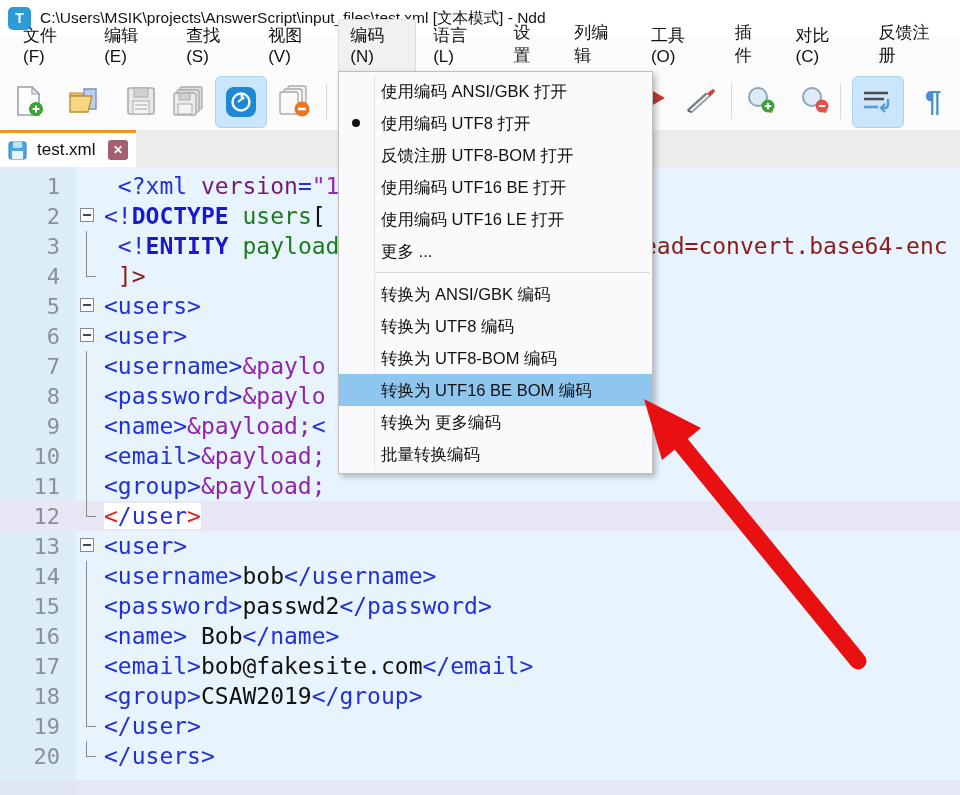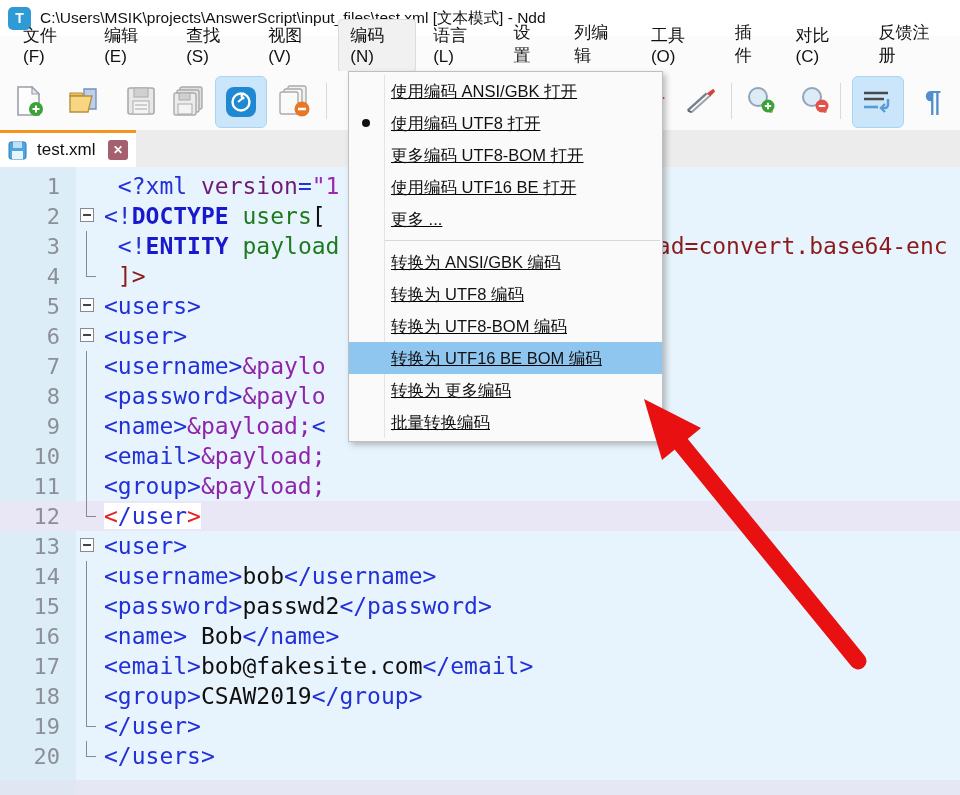--- a/index.html
+++ b/index.html
@@ -53,23 +53,23 @@
   .seg-sym{color:#2230D8;} .seg-tag{color:#2230D8;}
   .seg-kw{color:#1818CC;font-weight:bold;}
   .seg-name{color:#1E7A1E;} .seg-attr{color:#701a75;}
   .seg-val{color:#9C27B0;} .seg-str{color:#8B1A1A;}
   .seg-ent{color:#8E24AA;text-align:right;} .seg-txt{color:#101010;}
   .seg-err{color:#E62020;} .seg-plain{color:#101010;}
   .match{background:#FFFFFF;}
   .hscroll{position:absolute;left:0;right:0;bottom:0;height:15px;background:#E3E2EF;opacity:.65;}
 
   
-  .popup{position:absolute;left:348px;top:71px;width:315px;background:#FAFAFA;
+  .popup{position:absolute;left:338px;top:71px;width:315px;background:#FAFAFA;
          border:1px solid #BFBFBF;box-shadow:3px 3px 6px rgba(0,0,0,.25);z-index:50;
-         padding:3px 0;box-sizing:border-box;text-decoration:underline;}
+         padding:3px 0;box-sizing:border-box;}
   .popup-gutterline{position:absolute;left:35px;top:3px;bottom:3px;width:1px;background:#E4E4E4;}
   .popup-item{position:relative;height:32px;line-height:32px;font-size:16.5px;color:#111;
               padding-left:42px;}
   .popup-item.hl{background:#8FC6F0;}
   .bullet{position:absolute;left:13px;top:12px;width:8px;height:8px;border-radius:50%;background:#111;}
   .popup-sep{height:1px;background:#D8D8D8;margin:5px 2px 5px 36px;}
 
   
   .arrow-overlay{position:absolute;left:0;top:0;z-index:90;pointer-events:none;}
 </style>
@@ -239,22 +239,23 @@
       <div class="code-row"><span class="line-num">19</span><span class="fold corner"></span><span class="code-text"><span class="seg-tag">&lt;/user&gt;</span></span></div>
       <div class="code-row"><span class="line-num">20</span><span class="fold corner"></span><span class="code-text"><span class="seg-tag">&lt;/users&gt;</span></span></div>
     </div>
   <div class="hscroll"></div>
 </div>
 
 <div class="popup" id="popup">
   <div class="popup-gutterline"></div>
 <div class="popup-item">使用编码 ANSI/GBK 打开</div>
     <div class="popup-item">使用编码 UTF8 打开<span class="bullet"></span></div>
-    <div class="popup-item">更多编码 UTF8-BOM 打开</div>
+    <div class="popup-item">反馈注册 UTF8-BOM 打开</div>
     <div class="popup-item">使用编码 UTF16 BE 打开</div>
+    <div class="popup-item">使用编码 UTF16 LE 打开</div>
     <div class="popup-item">更多 ...</div>
     <div class="popup-sep"></div>
     <div class="popup-item">转换为 ANSI/GBK 编码</div>
     <div class="popup-item">转换为 UTF8 编码</div>
     <div class="popup-item">转换为 UTF8-BOM 编码</div>
     <div class="popup-item hl">转换为 UTF16 BE BOM 编码</div>
     <div class="popup-item">转换为 更多编码</div>
     <div class="popup-item">批量转换编码</div>
   </div>
 

